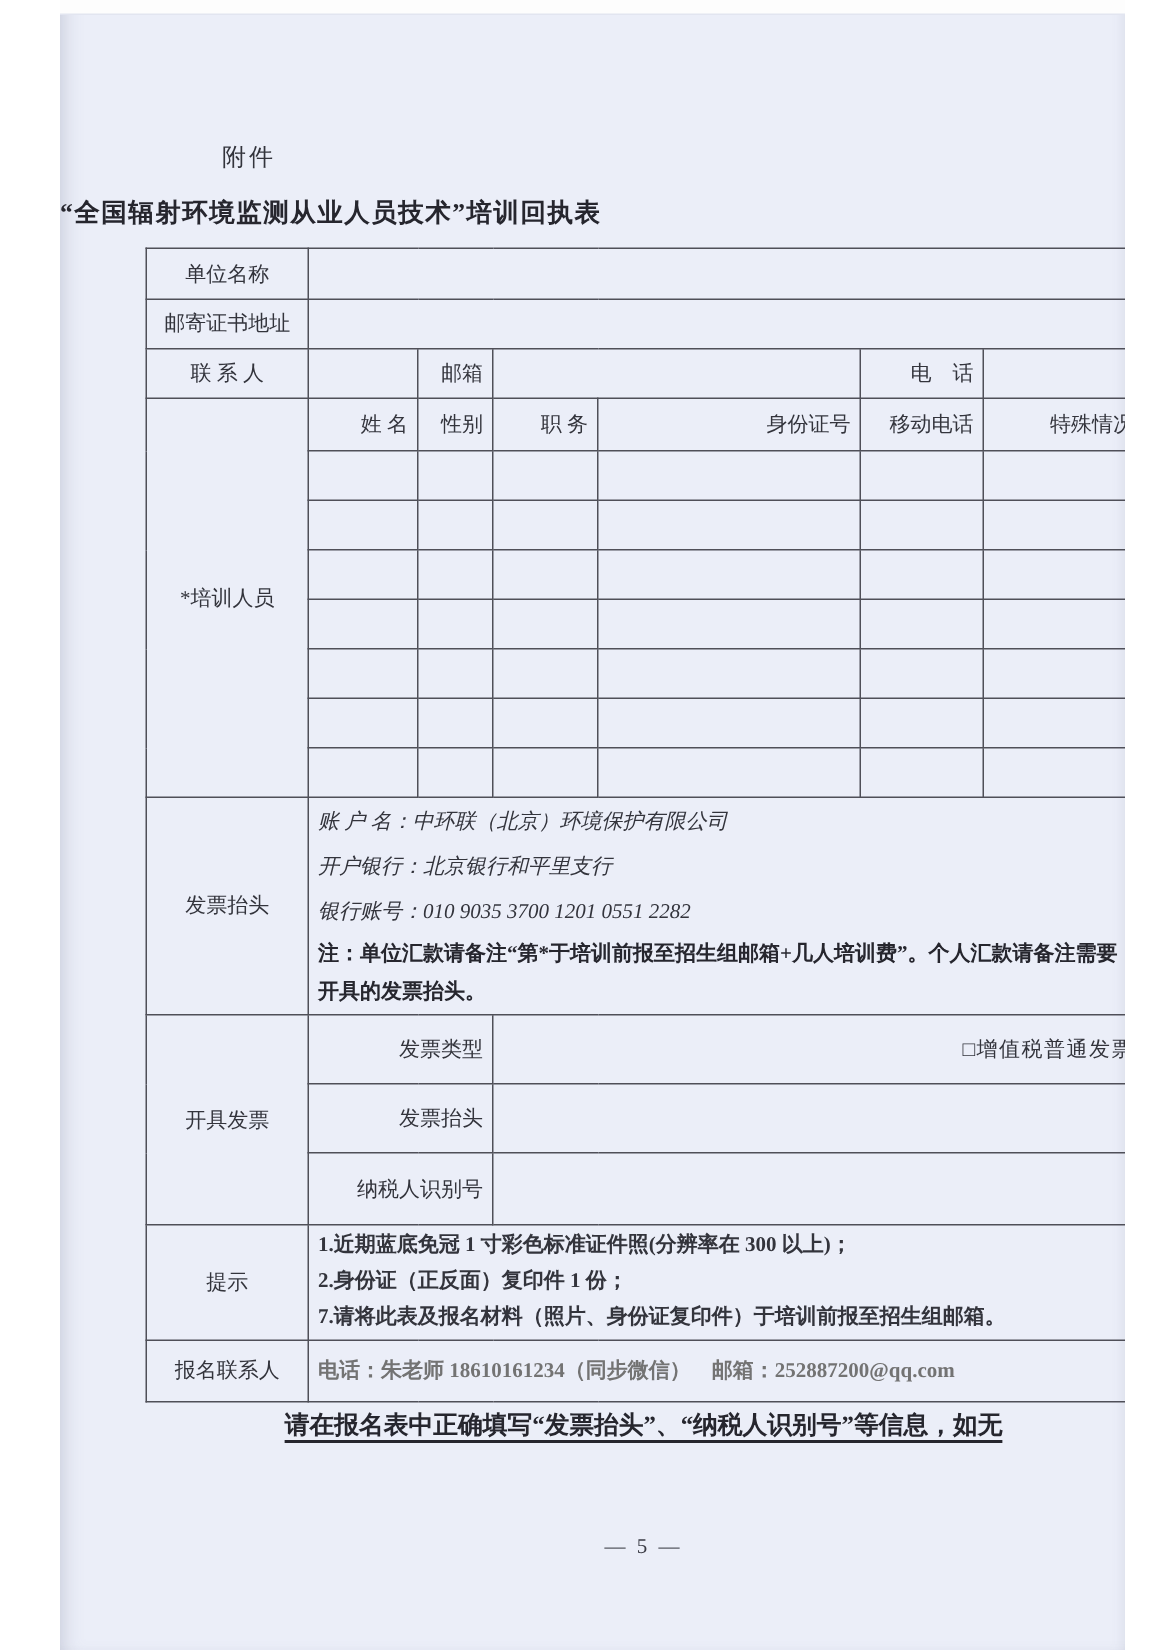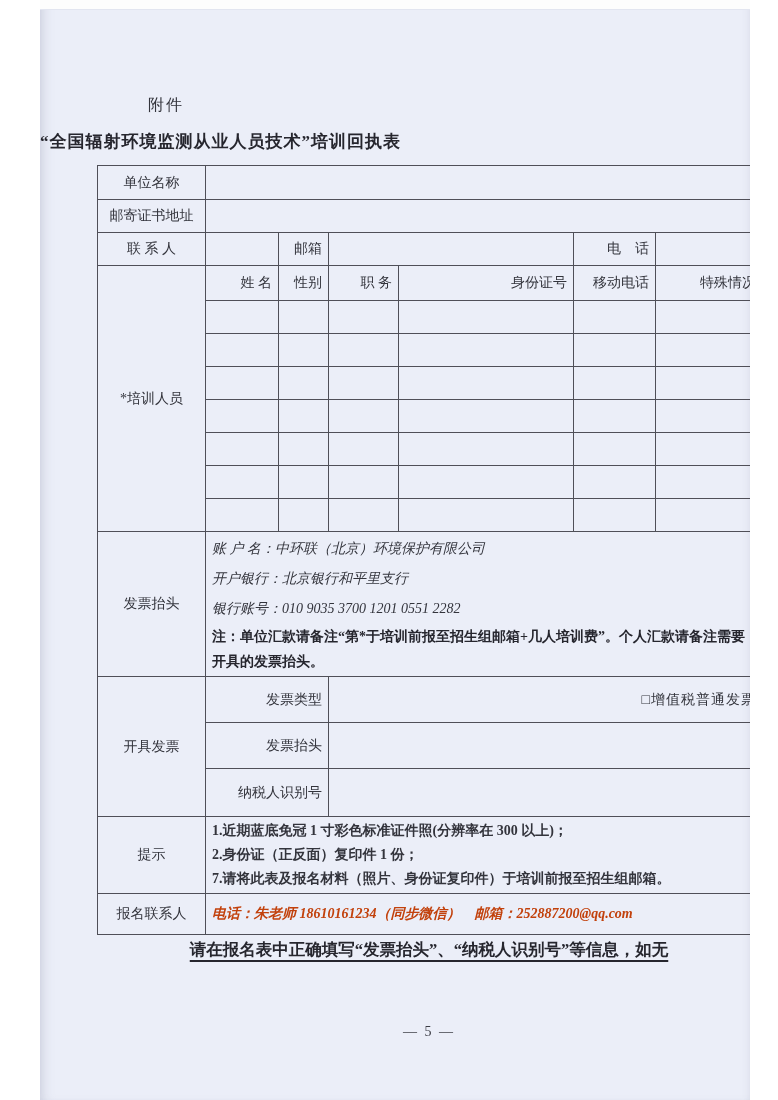--- a/index.html
+++ b/index.html
@@ -30,21 +30,21 @@
   }
   td.lbl{text-align:center;padding:2px 2px;}
   td.ctr{text-align:right;}
   tr.h34{height:34px}tr.h33{height:33px}tr.h35{height:35px}
   tr.h46{height:46px}tr.h48{height:48px}tr.h41{height:41px}
   td.remit{padding:6px 10px 4px 12px;}
   .remit-line{line-height:30px;white-space:pre-wrap;font-style:italic;}
   .remit-note{line-height:25px;font-weight:bold;color:#26262e;}
   td.tips{padding:5px 8px 5px 10px;}
   .tip-line{line-height:24px;white-space:pre-wrap;font-weight:bold;}
-  td.contact-cell{font-weight:bold;color:#c2410c;white-space:pre-wrap;padding-left:12px;font-style:italic;}
+  td.contact-cell{font-weight:bold;color:#737373;white-space:pre-wrap;padding-left:12px;}
   .invoice-type-value{letter-spacing:1px;}
   .footer-notice{position:absolute;left:0;top:932px;width:778px;text-align:center;
     font-size:16.5px;font-weight:bold;color:#26262e;line-height:36px;}
   .footer-notice .nl{text-decoration:underline;text-underline-offset:5px;text-decoration-thickness:1.5px;}
   .page-number{position:absolute;left:0;top:1024px;width:778px;text-align:center;font-size:14px;letter-spacing:2px;color:#3a3b44;}
 </style>
 </head>
 <body>
 
 <div class="page">

